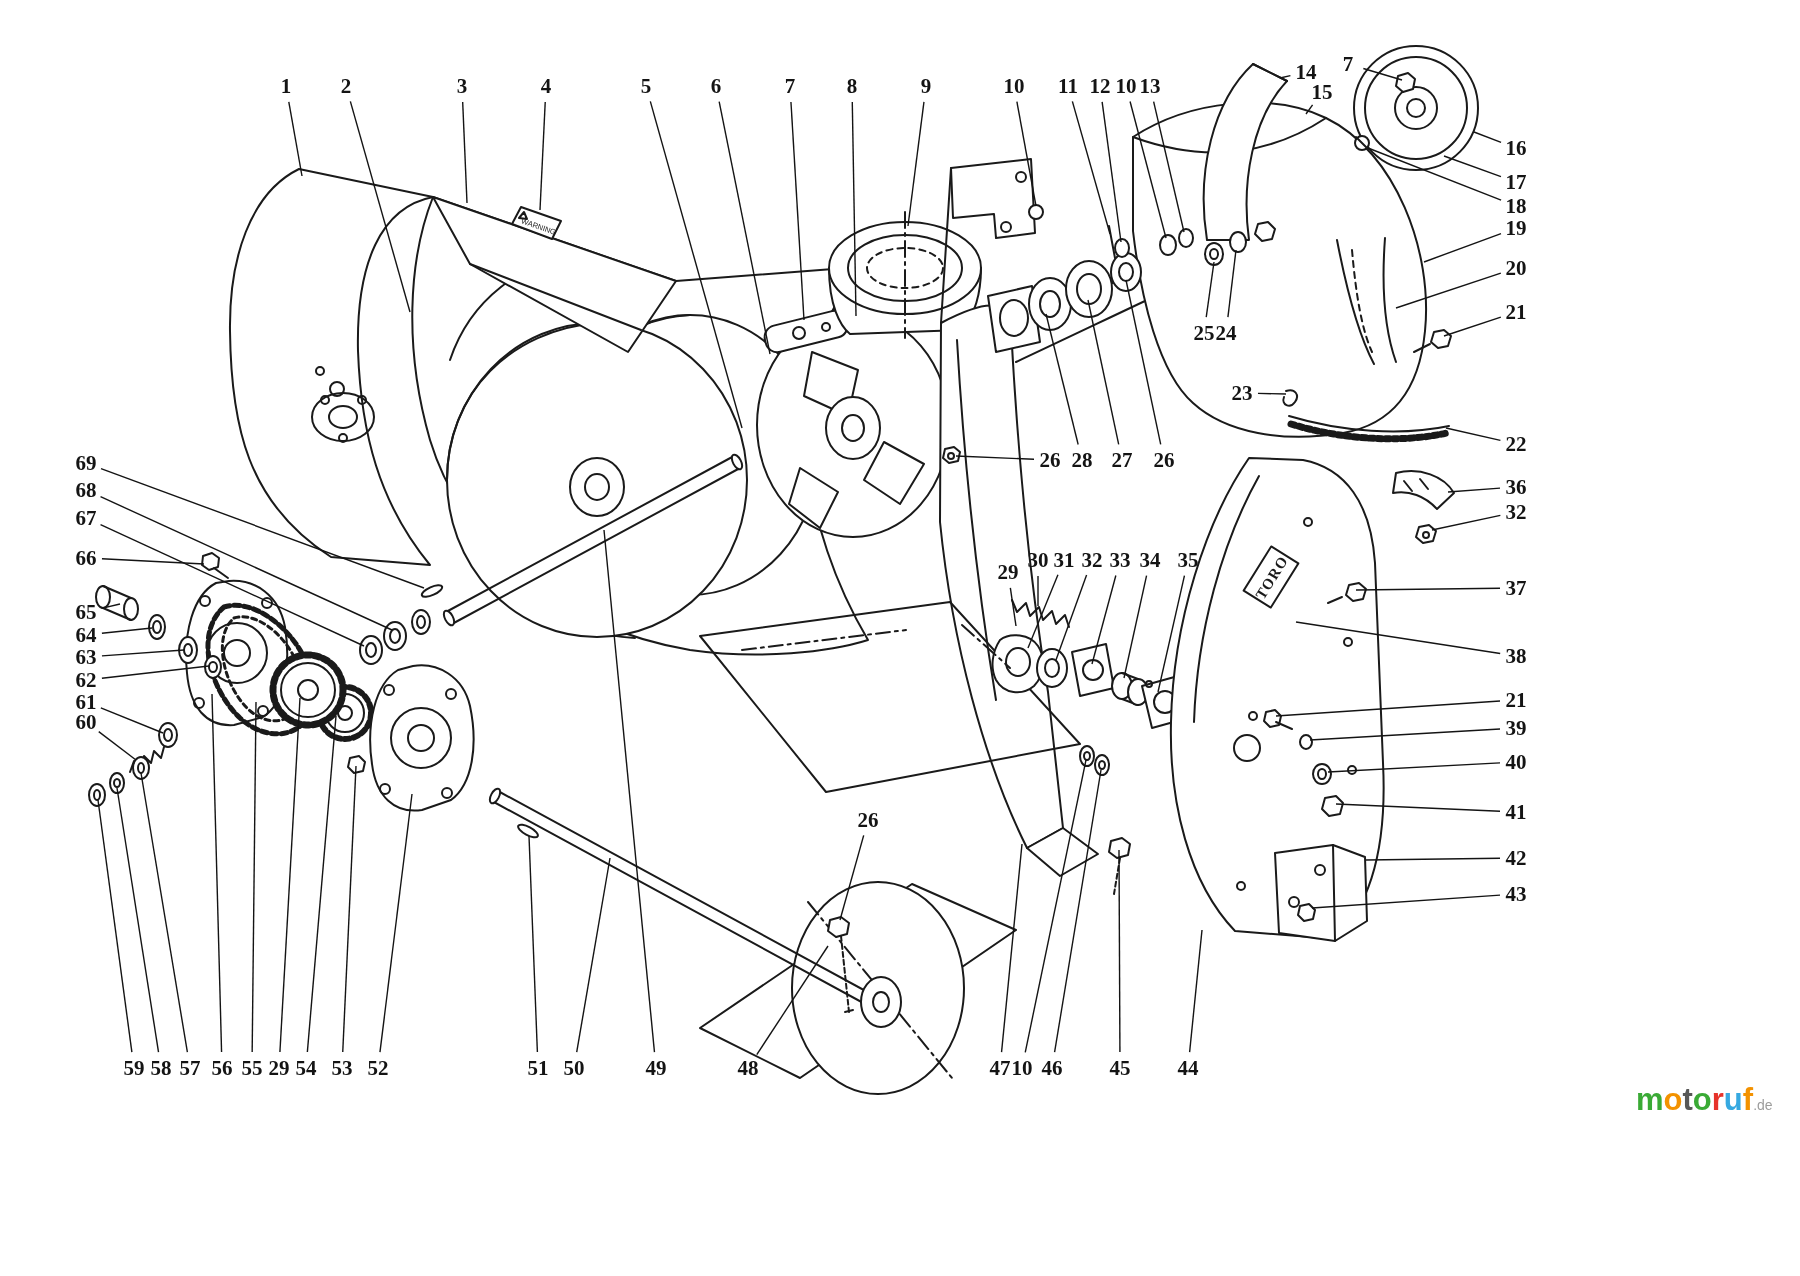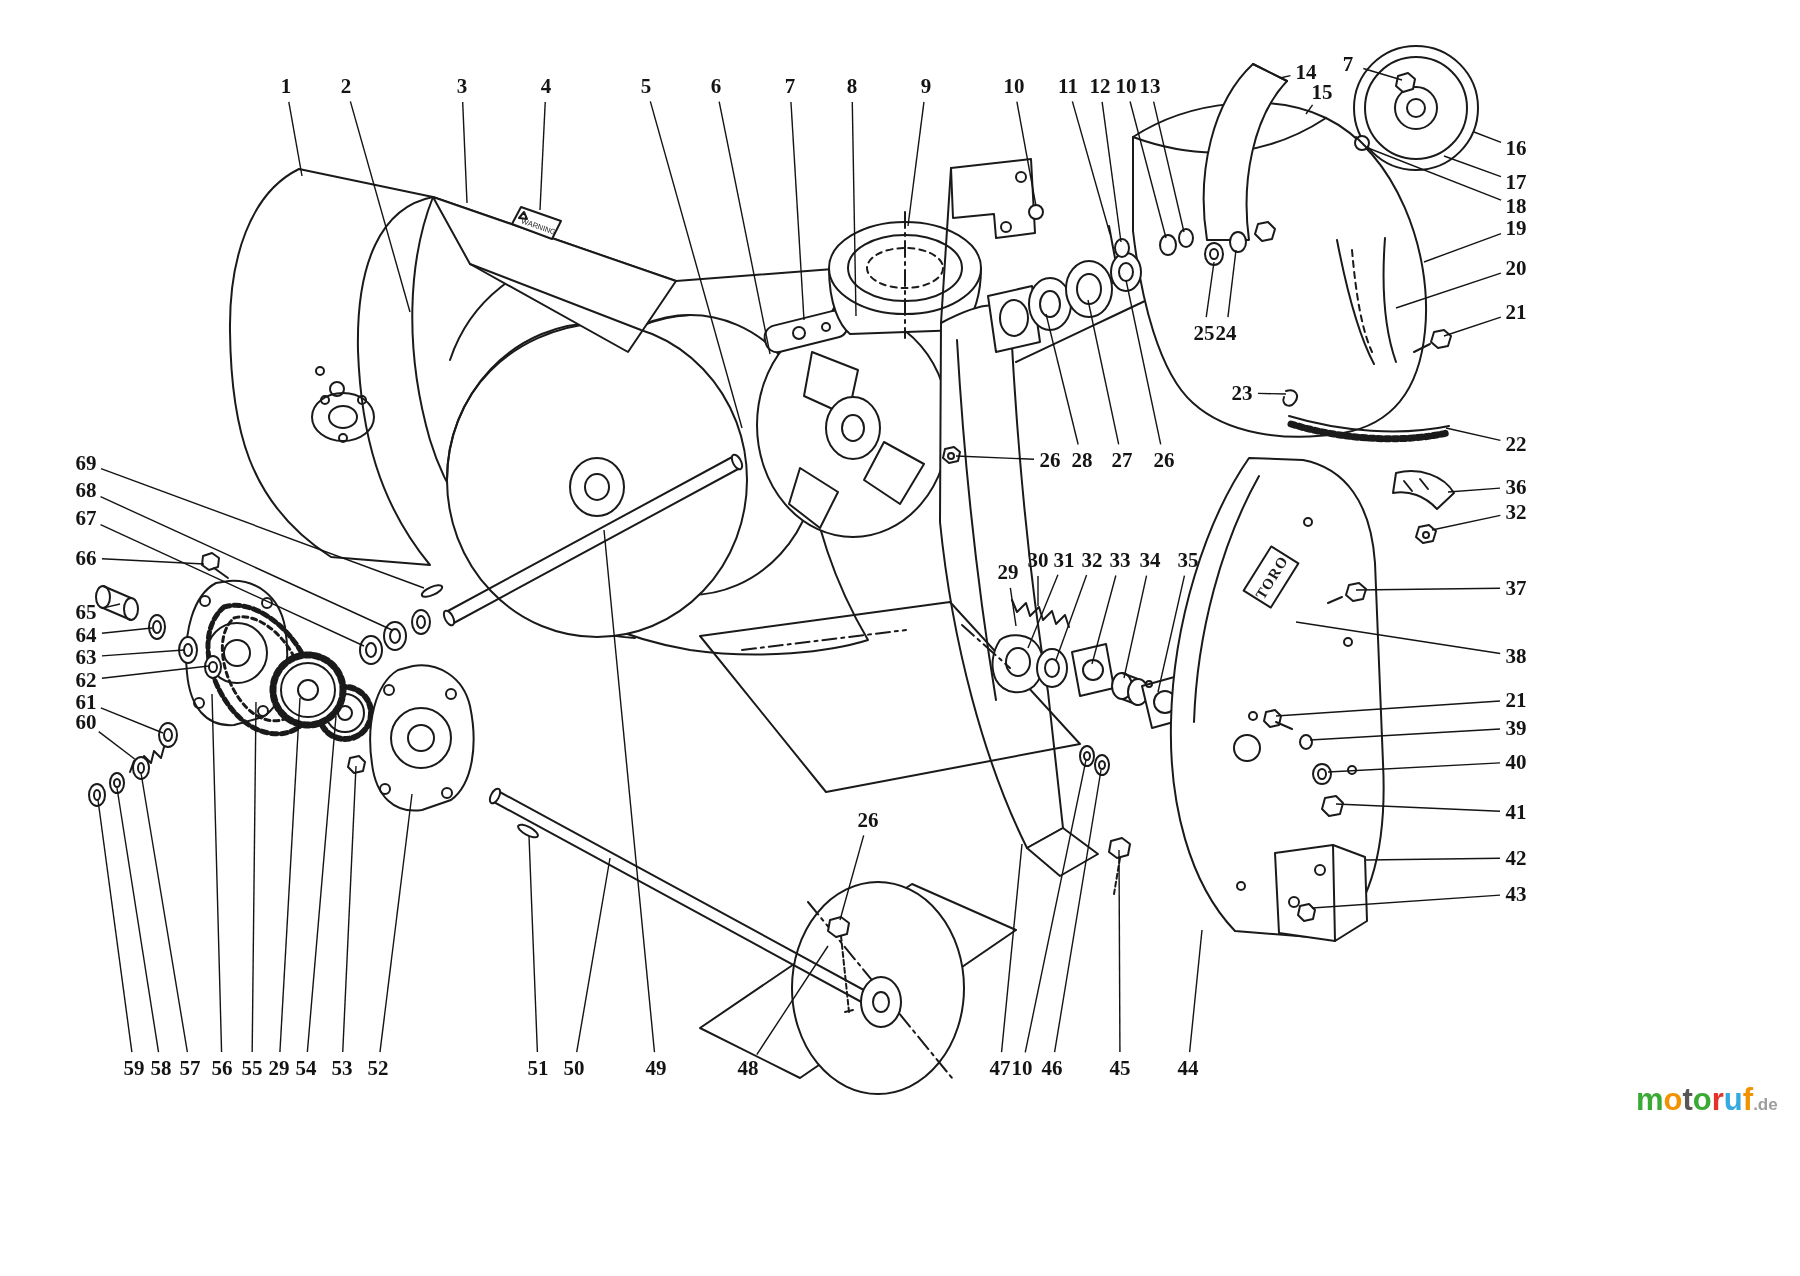--- a/index.html
+++ b/index.html
@@ -5,21 +5,21 @@
   html,body{margin:0;padding:0;background:#ffffff;}
   .stage{position:relative;width:1800px;height:1276px;background:#fff;overflow:hidden;
          font-family:"Liberation Sans",sans-serif;}
   .stage svg{position:absolute;left:0;top:0;}
   #artwork{stroke:#1a1a1a;}
   #callout-layer text{font-family:"Liberation Serif",serif;font-size:21px;font-weight:bold;
                       fill:#141414;text-anchor:middle;}
   #callout-layer line{stroke:#141414;stroke-width:1.4;}
   .watermark{position:absolute;left:1636px;top:1082px;white-space:nowrap;
              font-family:"Liberation Sans",sans-serif;font-weight:bold;font-size:31px;}
-  .watermark .suffix{font-size:17px;font-weight:bold;}
+  .watermark .suffix{font-size:14px;font-weight:normal;}
 </style>
 </head>
 <body>
 
 <div class="stage">
 
   <svg id="artwork" width="1800" height="1276" viewBox="0 0 1800 1276">
     <g stroke="#1a1a1a" stroke-width="2" fill="none" stroke-linecap="round" stroke-linejoin="round">
 
       <g>

